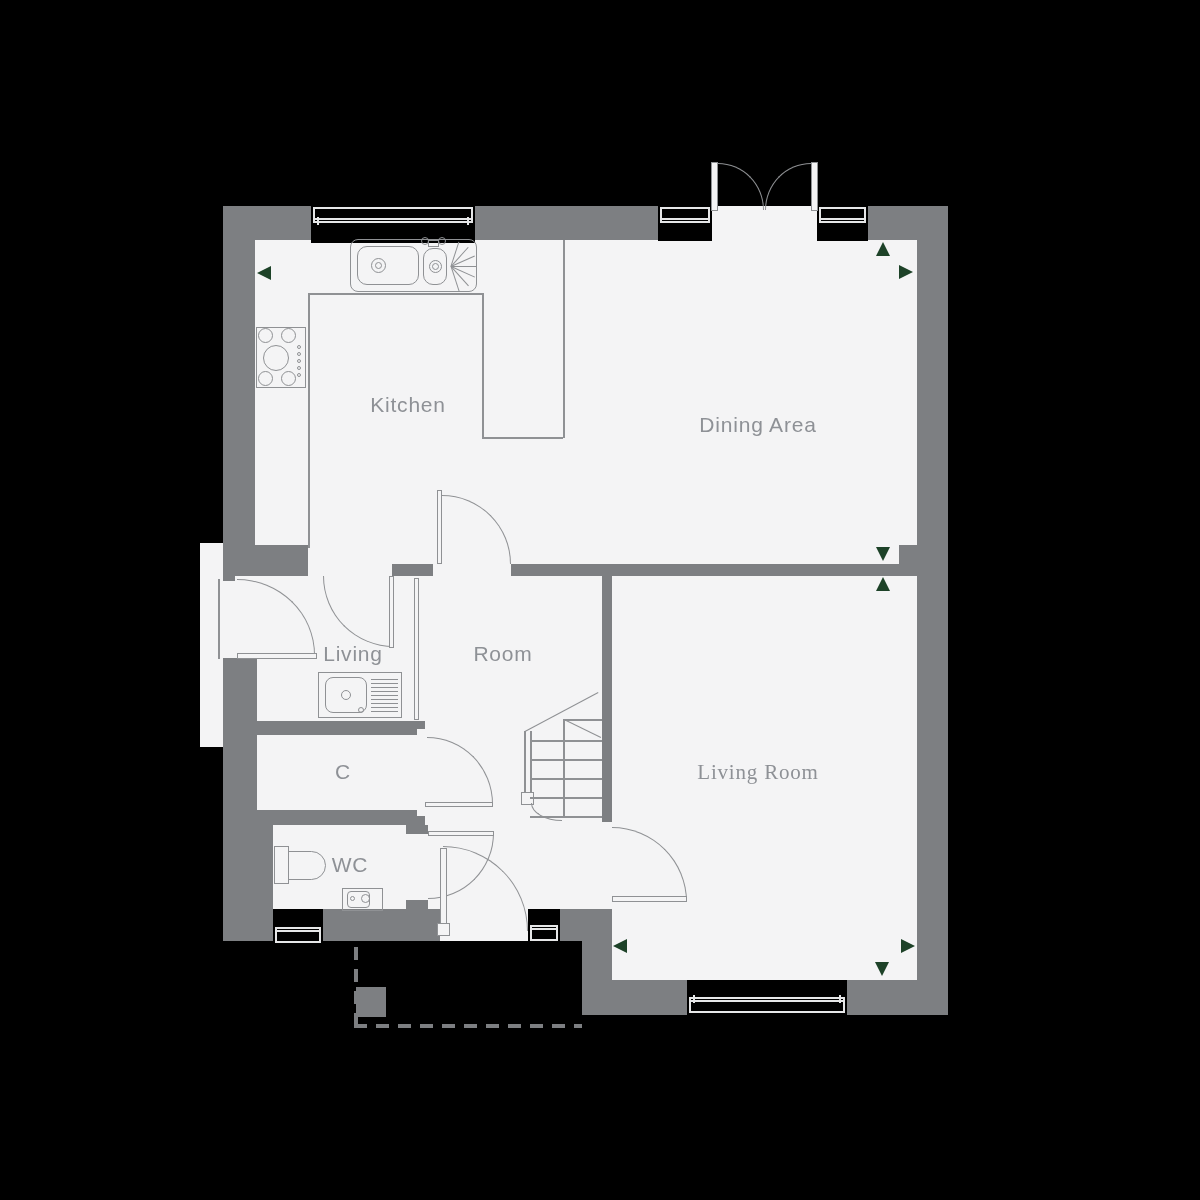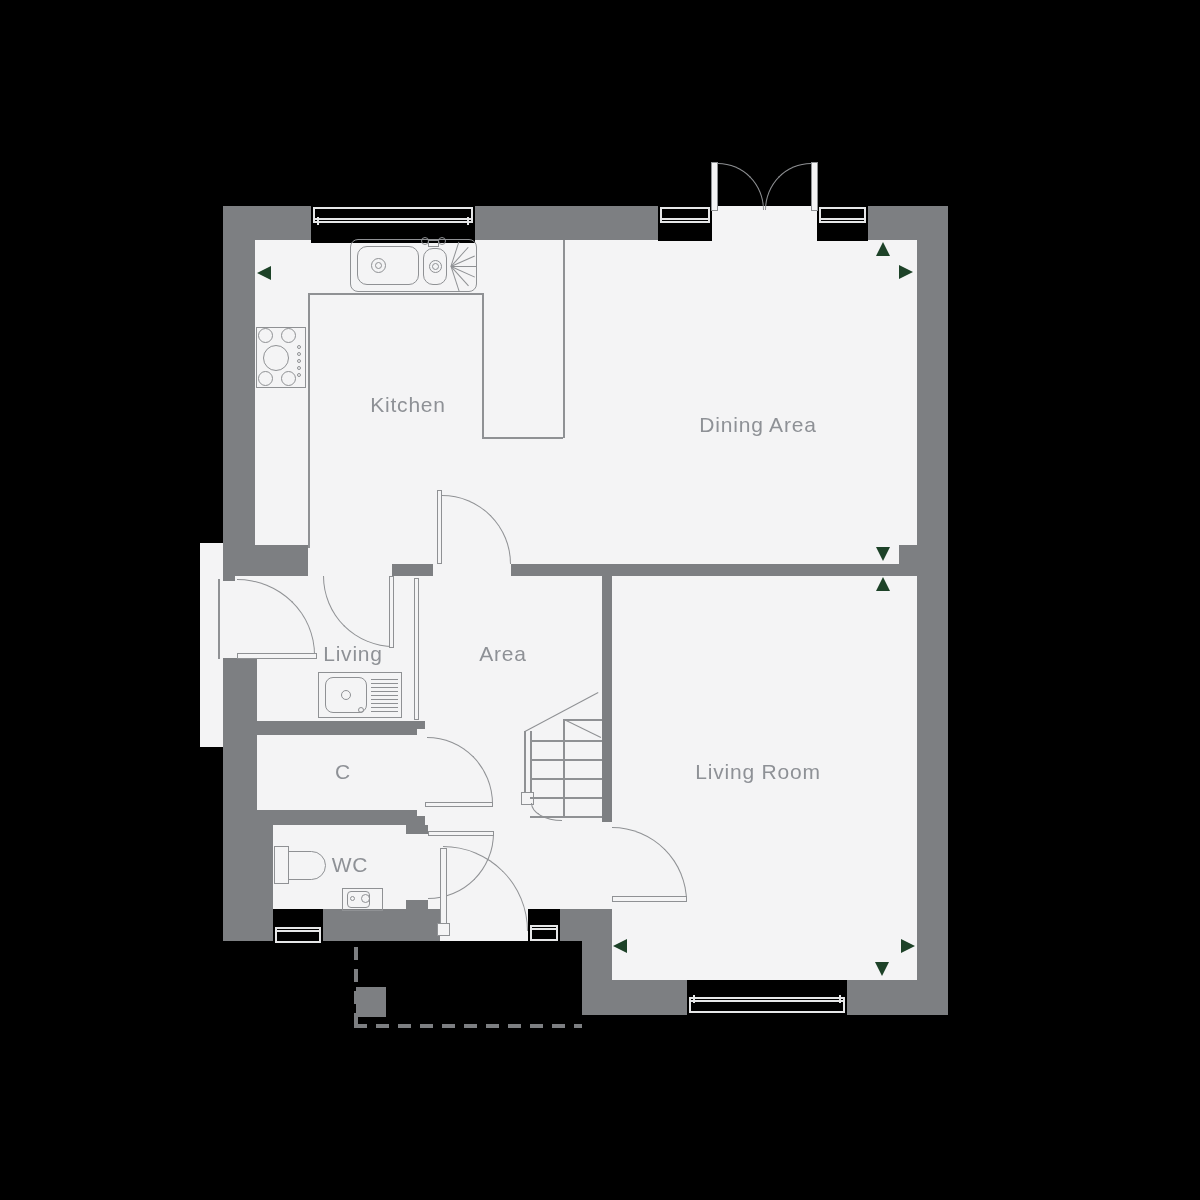--- a/index.html
+++ b/index.html
@@ -233,24 +233,24 @@
     <div class="ln" style="left:530px;top:816px;width:72px;height:1.5px;"></div>
     <div class="ln" style="left:563px;top:719px;width:39px;height:1.5px;"></div>
     <div class="ln" style="left:563px;top:719px;width:1.5px;height:98px;"></div>
     <div class="spoke" style="left:525px;top:731px;width:83px;transform:rotate(-28deg);"></div>
     <div class="spoke" style="left:564px;top:719px;width:41px;transform:rotate(26deg);"></div>
   </div>
 
   <div class="roomlabel" style="left:408px;top:405px;">Kitchen</div>
   <div class="roomlabel" style="left:758px;top:425px;">Dining Area</div>
   <div class="roomlabel" style="left:353px;top:654px;">Living</div>
-  <div class="roomlabel" style="left:503px;top:654px;">Area</div>
+  <div class="roomlabel" style="left:503px;top:654px;">Room</div>
   <div class="roomlabel" style="left:343px;top:772px;">C</div>
   <div class="roomlabel" style="left:350px;top:865px;">WC</div>
-  <div class="roomlabel" style="left:758px;top:772px;">Living Room</div>
+  <div class="roomlabel" style="left:758px;top:772px;font-family:Liberation Serif, serif;">Living Room</div>
 
   <div class="tri left" style="left:257px;top:266px;"></div>
   <div class="tri up" style="left:876px;top:242px;"></div>
   <div class="tri right" style="left:899px;top:265px;"></div>
   <div class="tri down" style="left:876px;top:547px;"></div>
   <div class="tri up" style="left:876px;top:577px;"></div>
   <div class="tri left" style="left:613px;top:939px;"></div>
   <div class="tri right" style="left:901px;top:939px;"></div>
   <div class="tri down" style="left:875px;top:962px;"></div>
 

